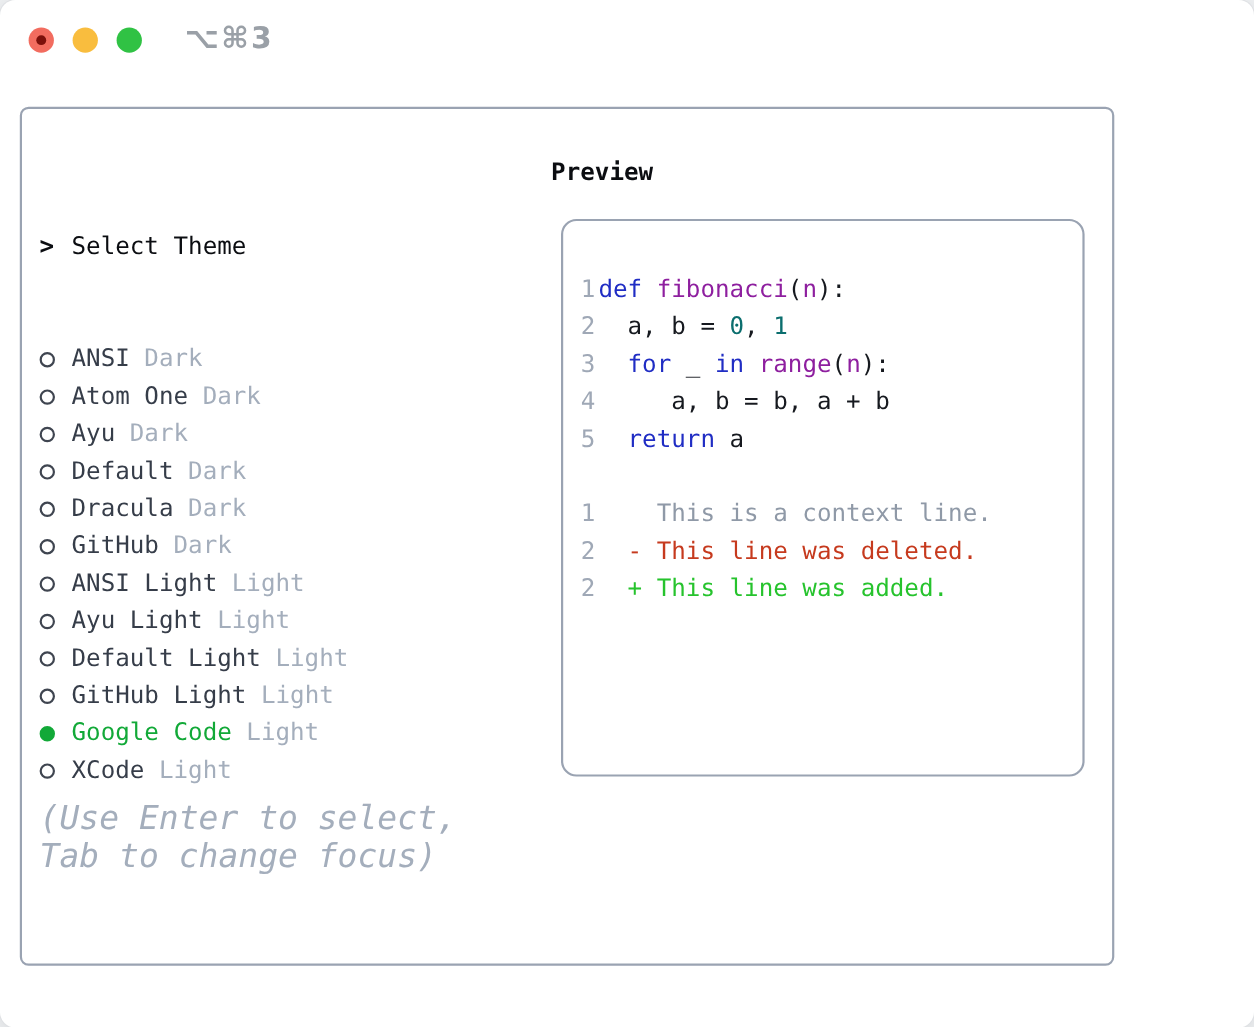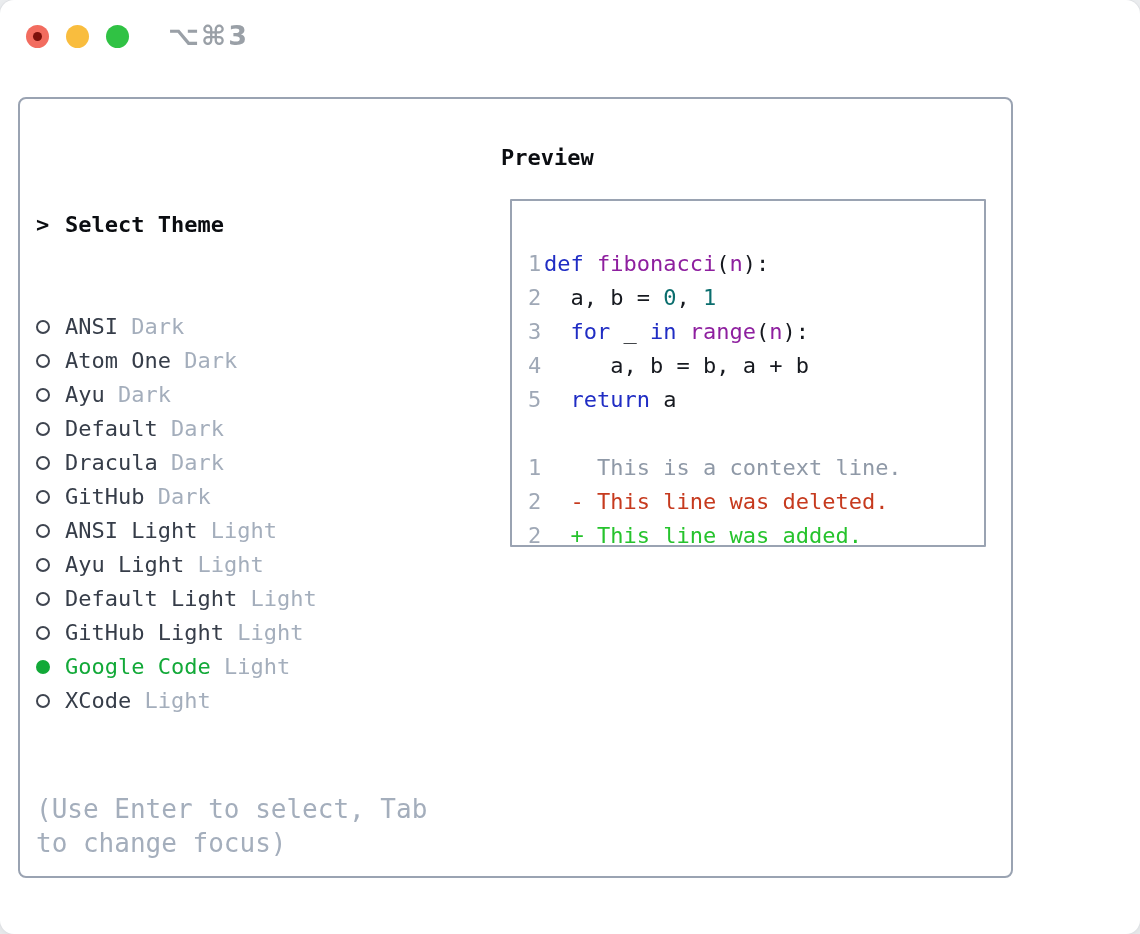--- a/index.html
+++ b/index.html
@@ -27,37 +27,37 @@
   }
   .list{
     position:absolute;left:36px;top:140px;
     font-size:22px;line-height:34px;white-space:pre;
   }
   .row{display:flex;align-items:center;height:34px}
   .mk{width:29px;display:flex;align-items:center;flex:none}
   .circle{width:14px;height:14px;border:2px solid #3f4550;border-radius:50%;box-sizing:border-box}
   .circle.sel{background:var(--c-accent_green);border-color:var(--c-accent_green)}
   .prompt{font-weight:bold;color:var(--c-heading)}
-  .heading{font-weight:bold;color:var(--c-heading)}
+  .heading{font-weight:normal;color:var(--c-heading)}
   .subheading{color:var(--c-heading)}
   .iname{color:var(--c-item_text)}
   .iname.sel{color:var(--c-accent_green)}
   .itag{color:var(--c-muted)}
   .spacer{height:34px}
   .help{
-    position:absolute;left:36px;top:792px;width:432px;
-    font-size:26px;line-height:34px;color:var(--c-muted);
+    position:absolute;left:36px;top:728px;width:432px;
+    font-size:30px;line-height:34px;color:var(--c-muted);font-style:italic;
   }
   .preview-title{
     position:absolute;left:501px;top:140px;height:34px;display:flex;align-items:center;
     font-size:22px;font-weight:bold;color:var(--c-heading);text-align:right;
   }
   .prevbox{
-    position:absolute;left:510px;top:199px;width:476px;height:348px;
-    border:2px solid var(--c-border);border-radius:1px;box-sizing:border-box;
+    position:absolute;left:510px;top:199px;width:476px;height:507px;
+    border:2px solid var(--c-border);border-radius:14px;box-sizing:border-box;
     padding:46px 0 0 16px;background:#fff;
     font-size:22px;line-height:34px;white-space:pre;overflow:hidden;
   }
   .codeline{height:34px}
   .ln{display:inline-block;width:16px;color:var(--c-line_number)}
   .tok-kw{color:var(--c-keyword)}
   .tok-fn{color:var(--c-function)}
   .tok-lit{color:var(--c-literal)}
   .tok-pl{color:var(--c-plain)}
   .diff-context{color:var(--c-diff_context)}

